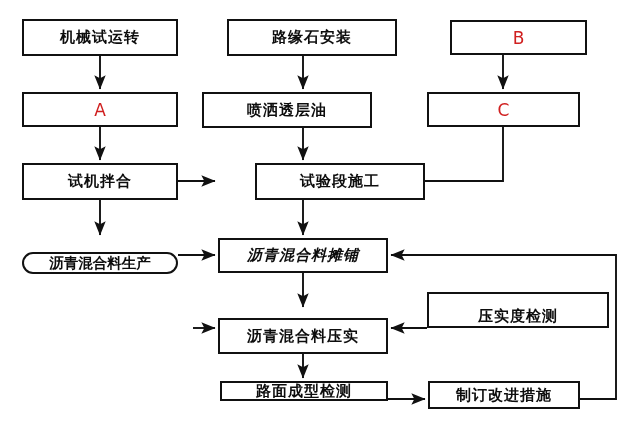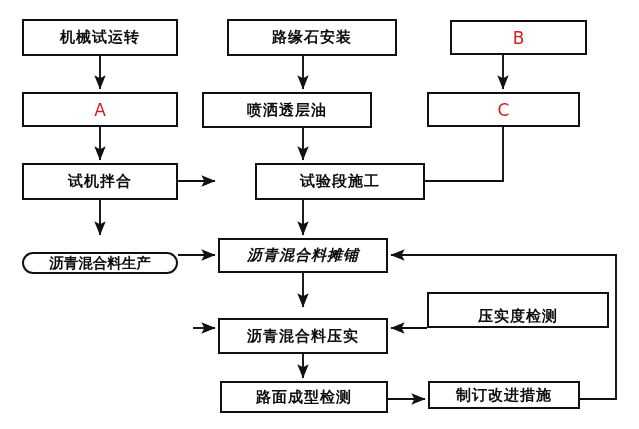--- a/index.html
+++ b/index.html
@@ -142,21 +142,21 @@
 
 
   <div class="node" style="left:218px; top:318px; width:170px; height:36px;">
     <span>沥青混合料压实</span>
   </div>
 
   <div class="node" style="left:427px; top:292px; width:182px; height:36px;align-items:flex-end;">
     <span>压实度检测</span>
   </div>
 
-  <div class="node" style="left:220px; top:381px; width:168px; height:32px;align-items:center;">
+  <div class="node" style="left:220px; top:381px; width:168px; height:20px;align-items:center;">
     <span>路面成型检测</span>
   </div>
 
   <div class="node" style="left:428px; top:381px; width:152px; height:28px;">
     <span>制订改进措施</span>
   </div>
 
 </div>
 
 </body></html>

